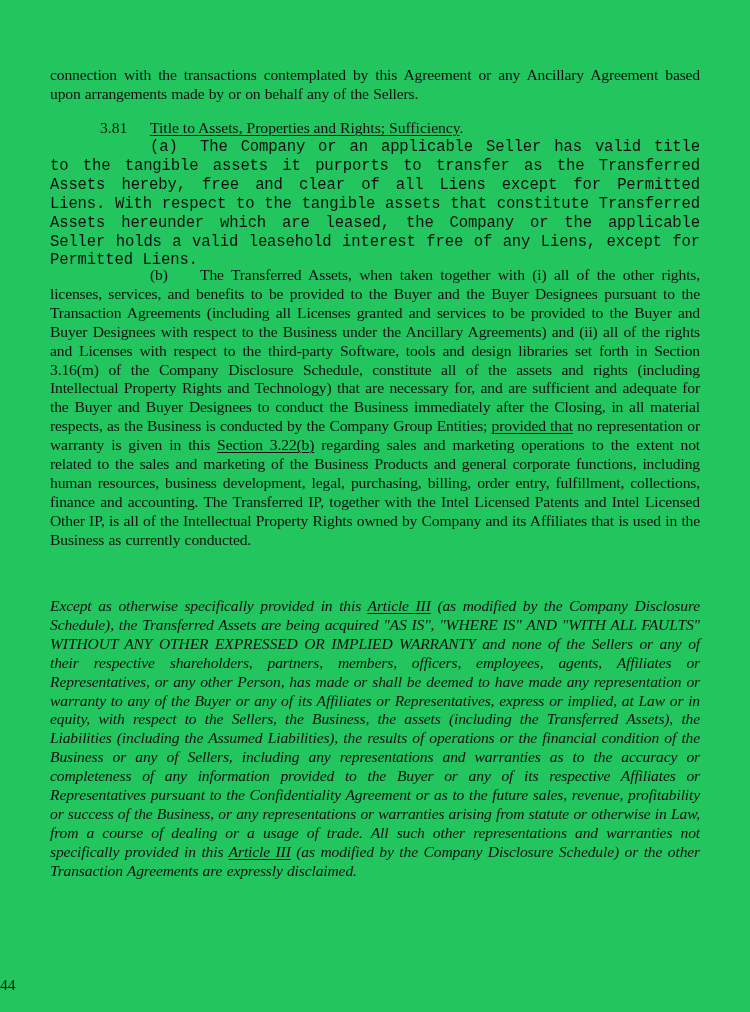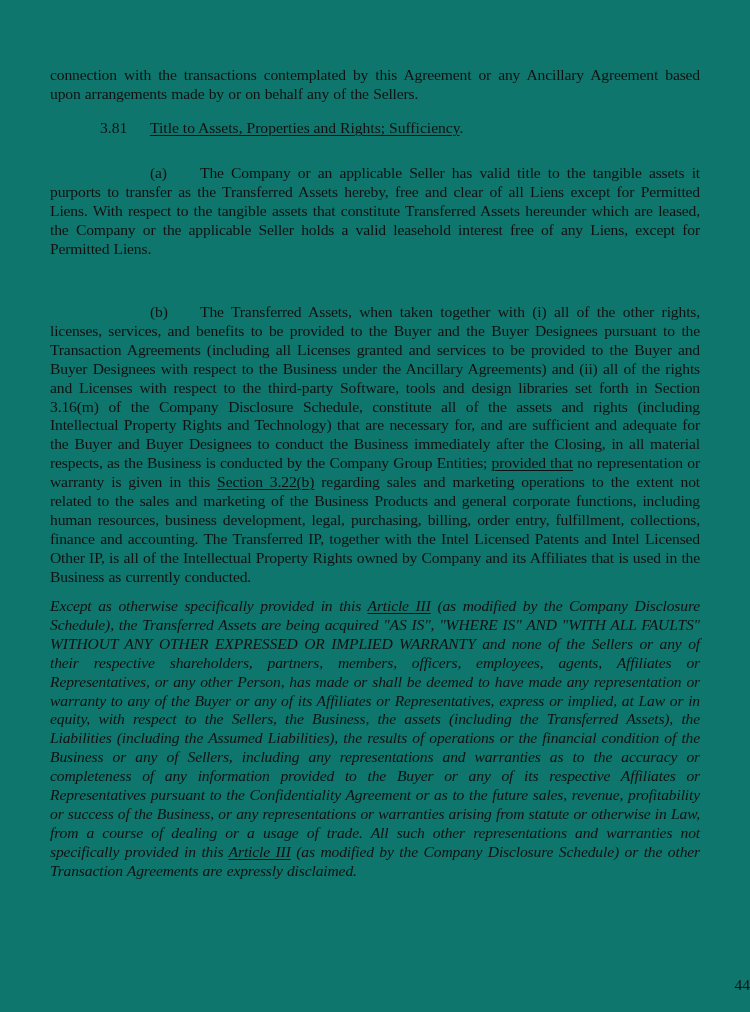--- a/index.html
+++ b/index.html
@@ -12,21 +12,21 @@
       height: 1012px;
       position: relative;
       overflow: hidden;
       font-family: "Liberation Serif", "DejaVu Serif", serif;
       color: #111111;
     }
     .page {
       position: absolute;
       left: 0; top: 0;
       width: 750px; height: 1012px;
-      background: #0f766e;
+      background: #22c55e;
     }
     .block {
       position: absolute;
       left: 50px;
       width: 650px;
       font-size: 15.6px;
       line-height: 18.9px;
       text-align: justify;
       text-align-last: left;
       letter-spacing: -0.15px;
@@ -54,43 +54,43 @@
     u, .u {
       text-decoration: underline;
       text-underline-offset: 2px;
       text-decoration-thickness: 1px;
     }
     .page-number {
       position: absolute;
       left: 0;
       width: 750px;
       top: 976px;
-      text-align: right;
+      text-align: left;
       font-size: 15.6px;
       line-height: 18.9px;
     }
   </style>
 </head>
 <body>
 
 <div class="page">
 
   <div class="block" style="top:66px;">
     <span>connection with the transactions contemplated by this Agreement or any Ancillary Agreement based upon arrangements made by or on behalf any of the Sellers.</span>
   </div>
 
   <div class="heading" style="top:119px;">
     <span class="num">3.81</span><span class="u">Title to Assets, Properties and Rights; Sufficiency</span><span>.</span>
   </div>
 
-  <div class="block indent-first" style="top:164px;">
+  <div class="block indent-first" style="top:138px;font-family:Liberation Mono, monospace;">
     <span class="para-num">(a)</span><span>The Company or an applicable Seller has valid title to the tangible assets it purports to transfer as the Transferred Assets hereby, free and clear of all Liens except for Permitted Liens.  With respect to the tangible assets that constitute Transferred Assets hereunder which are leased, the Company or the applicable Seller holds a valid leasehold interest free of any Liens, except for Permitted Liens.</span>
   </div>
 
-  <div class="block indent-first" style="top:266px;margin-top:37px;">
+  <div class="block indent-first" style="top:266px;">
     <span class="para-num">(b)</span><span>The Transferred Assets, when taken together with (i) all of the other rights, licenses, services, and benefits to be provided to the Buyer and the Buyer Designees pursuant to the Transaction Agreements (including all Licenses granted and services to be provided to the Buyer and Buyer Designees with respect to the Business under the Ancillary Agreements) and (ii) all of the rights and Licenses with respect to the third-party Software, tools and design libraries set forth in Section 3.16(m) of the Company Disclosure Schedule, constitute all of the assets and rights (including Intellectual Property Rights and Technology) that are necessary for, and are sufficient and adequate for the Buyer and Buyer Designees to conduct the Business immediately after the Closing, in all material respects, as the Business is conducted by the Company Group Entities; </span><span class="u">provided that</span><span> no representation or warranty is given in this </span><span class="u">Section 3.22(b)</span><span> regarding sales and marketing operations to the extent not related to the sales and marketing of the Business Products and general corporate functions, including human resources, business development, legal, purchasing, billing, order entry, fulfillment, collections, finance and accounting.  The Transferred IP, together with the Intel Licensed Patents and Intel Licensed Other IP, is all of the Intellectual Property Rights owned by Company and its Affiliates that is used in the Business as currently conducted.</span>
   </div>
 
   <div class="block" style="top:597px;font-style:italic;">
     <span>Except as otherwise specifically provided in this </span><span class="u">Article III</span><span> (as modified by the Company Disclosure Schedule), the Transferred Assets are being acquired "AS IS", "WHERE IS" AND "WITH ALL FAULTS" WITHOUT ANY OTHER EXPRESSED OR IMPLIED WARRANTY and none of the Sellers or any of their respective shareholders, partners, members, officers, employees, agents, Affiliates or Representatives, or any other Person, has made or shall be deemed to have made any representation or warranty to any of the Buyer or any of its Affiliates or Representatives, express or implied, at Law or in equity, with respect to the Sellers, the Business, the assets (including the Transferred Assets), the Liabilities (including the Assumed Liabilities), the results of operations or the financial condition of the Business or any of Sellers, including any representations and warranties as to the accuracy or completeness of any information provided to the Buyer or any of its respective Affiliates or Representatives pursuant to the Confidentiality Agreement or as to the future sales, revenue, profitability or success of the Business, or any representations or warranties arising from statute or otherwise in Law, from a course of dealing or a usage of trade.  All such other representations and warranties not specifically provided in this </span><span class="u">Article III</span><span> (as modified by the Company Disclosure Schedule) or the other Transaction Agreements are expressly disclaimed.</span>
   </div>
 
   <div class="page-number">44</div>
 
 </div>

